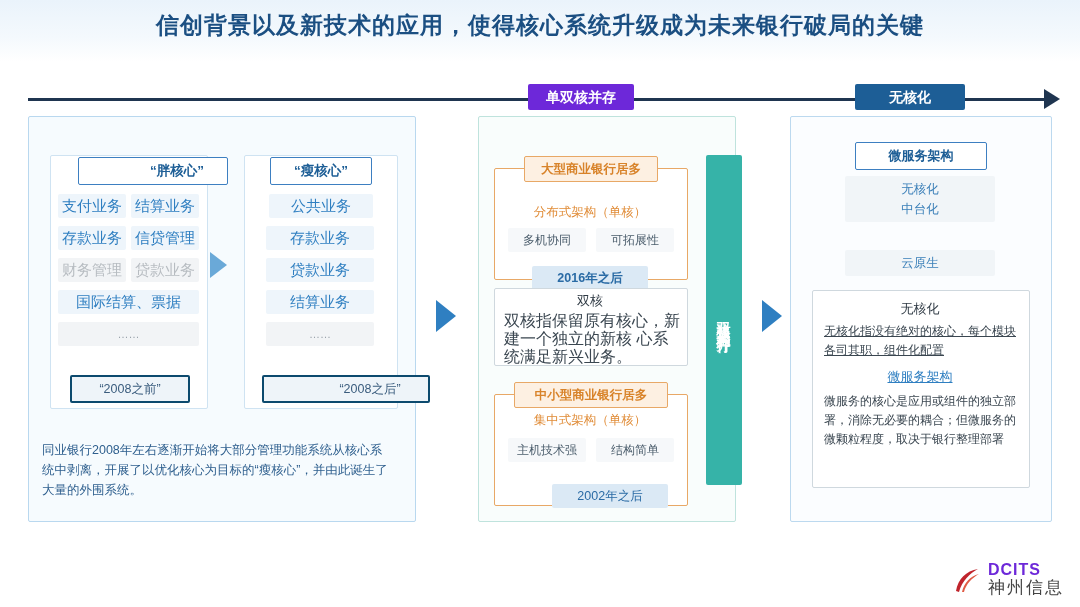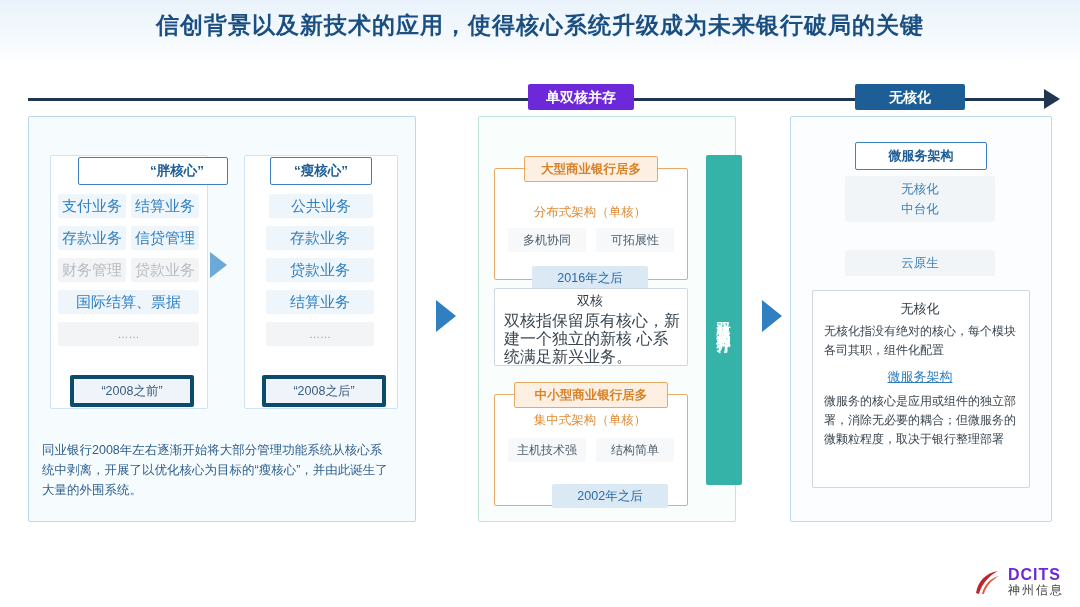--- a/index.html
+++ b/index.html
@@ -48,21 +48,21 @@
   }
   .col-a{left:50px;top:155px;width:156px;height:252px;}
   .col-b{left:244px;top:155px;width:152px;height:252px;}
 
   .title-pill{
     position:absolute;height:26px;line-height:26px;text-align:center;
     border:1px solid #3d7fc1;background:#ffffff;color:#1d5e96;font-size:13.5px;font-weight:bold;border-radius:2px;
   }
   .foot-pill{
     position:absolute;height:24px;line-height:24px;text-align:center;
-    background:#eef4f9;color:#3a5c7d;font-size:12.5px;border:4px solid #0c4a6e;border-radius:2px;
+    background:#eef4f9;color:#3a5c7d;font-size:12.5px;border:2px solid #0c4a6e;border-radius:2px;
   }
 
   .rowcell{
     position:absolute;height:24px;line-height:24px;text-align:center;font-size:15px;border-radius:2px;
   }
   .blue-txt{color:#2f7fc1;background:#eef5fb;}
   .grey-txt{color:#b7bcc1;background:#f2f4f6;}
   .dots{color:#9aa3ab;background:#f2f4f6;font-size:11px;}
 
   .arrow-blue{
@@ -127,21 +127,21 @@
     position:absolute;font-size:12px;line-height:19px;color:#3a4650;
   }
 
   
   .logo{
     position:absolute;right:16px;bottom:10px;display:flex;align-items:center;gap:6px;
   }
   .logo-mark{width:30px;height:30px;position:relative;}
   .logo-text{line-height:1.05;}
   .logo-text .en{font-size:16px;font-weight:bold;color:#6d28d9;letter-spacing:1px;}
-  .logo-text .cn{font-size:12px;color:#444;letter-spacing:2px;}
+  .logo-text .cn{font-size:17px;color:#444;letter-spacing:2px;}
 </style>
 </head>
 <body>
 
 <div class="bg-top"></div>
 <div class="title">信创背景以及新技术的应用，使得核心系统升级成为未来银行破局的关键</div>
 
 <div class="axis"></div>
 <div class="axis-arrow"></div>
 <div class="stage-tab s1">单体应用</div>
@@ -165,34 +165,34 @@
 
 <div class="arrow-blue" style="left:210px;top:252px;"></div>
 
 <div class="colbox col-b"></div>
 <div class="title-pill" style="left:270px;top:157px;width:100px;">“瘦核心”</div>
 <div class="rowcell blue-txt" style="left:269px;top:194px;width:104px;">公共业务</div>
 <div class="rowcell blue-txt" style="left:266px;top:226px;width:108px;">存款业务</div>
 <div class="rowcell blue-txt" style="left:266px;top:258px;width:108px;">贷款业务</div>
 <div class="rowcell blue-txt" style="left:266px;top:290px;width:108px;">结算业务</div>
 <div class="rowcell dots" style="left:266px;top:322px;width:108px;">……</div>
-<div class="foot-pill" style="left:262px;top:375px;width:116px;">“2008之后”</div>
+<div class="foot-pill" style="left:262px;top:375px;width:116px;padding-left:48px;">“2008之后”</div>
 
 <div class="note" style="left:42px;top:440px;width:348px;">同业银行2008年左右逐渐开始将大部分管理功能系统从核心系统中剥离，开展了以优化核心为目标的“瘦核心”，并由此诞生了大量的外围系统。</div>
 
 <div class="arrow-mid" style="left:436px;top:300px;"></div>
 
 <div class="panel panel2"></div>
 
 <div class="grp" style="left:494px;top:168px;width:192px;height:110px;"></div>
 <div class="grp-title" style="left:524px;top:156px;width:132px;">大型商业银行居多</div>
 <div class="sub-line" style="left:494px;top:204px;width:192px;">分布式架构（单核）</div>
 <div class="small-cell" style="left:508px;top:228px;width:78px;">多机协同</div>
 <div class="small-cell" style="left:596px;top:228px;width:78px;">可拓展性</div>
-<div class="year-pill" style="left:532px;top:266px;width:116px;">2016年之后</div>
+<div class="year-pill" style="left:532px;top:266px;width:116px;font-weight:bold;">2016年之后</div>
 
 <div class="whitebox" style="left:494px;top:288px;width:192px;height:76px;"></div>
 <div class="sub-line" style="left:494px;top:292px;width:192px;color:#2f3a44;font-size:13px;">双核</div>
 <div class="note" style="left:504px;top:312px;width:176px;color:#3a4650;font-size:16px;line-height:18px;">双核指保留原有核心，新建一个独立的新核 心系统满足新兴业务。</div>
 
 <div class="grp" style="left:494px;top:394px;width:192px;height:110px;"></div>
 <div class="grp-title" style="left:514px;top:382px;width:152px;">中小型商业银行居多</div>
 <div class="sub-line" style="left:494px;top:412px;width:192px;">集中式架构（单核）</div>
 <div class="small-cell" style="left:508px;top:438px;width:78px;">主机技术强</div>
 <div class="small-cell" style="left:596px;top:438px;width:78px;">结构简单</div>
@@ -203,21 +203,21 @@
 <div class="arrow-mid" style="left:762px;top:300px;"></div>
 
 <div class="panel panel3"></div>
 <div class="c3-pill" style="left:855px;top:142px;width:130px;">微服务架构</div>
 <div class="c3-cell" style="left:845px;top:176px;width:150px;">无核化</div>
 <div class="c3-cell" style="left:845px;top:196px;width:150px;">中台化</div>
 <div class="c3-cell" style="left:845px;top:250px;width:150px;">云原生</div>
 
 <div class="c3-box" style="left:812px;top:290px;width:216px;height:196px;"></div>
 <div class="c3-h" style="left:812px;top:300px;width:216px;">无核化</div>
-<div class="c3-p" style="left:824px;top:322px;width:194px;">无核化指没有绝对的核心，每个模块各司其职，组件化配置</div>
+<div class="c3-p" style="left:824px;top:322px;width:194px;text-decoration:underline;">无核化指没有绝对的核心，每个模块各司其职，组件化配置</div>
 <div class="c3-h u" style="left:812px;top:368px;width:216px;">微服务架构</div>
 <div class="c3-p" style="left:824px;top:392px;width:194px;">微服务的核心是应用或组件的独立部署，消除无必要的耦合；但微服务的微颗粒程度，取决于银行整理部署</div>
 
 <div class="logo">
   <div class="logo-mark">
     <svg width="30" height="30" viewBox="0 0 30 30" aria-hidden="true">
       <path d="M4 26 C6 14, 14 6, 26 4 C18 8, 10 16, 7 27 Z" fill="#c0242c"></path>
       <path d="M10 27 C12 18, 18 11, 27 9 C20 13, 14 19, 12 27 Z" fill="#e05b45"></path>
     </svg>
   </div>

